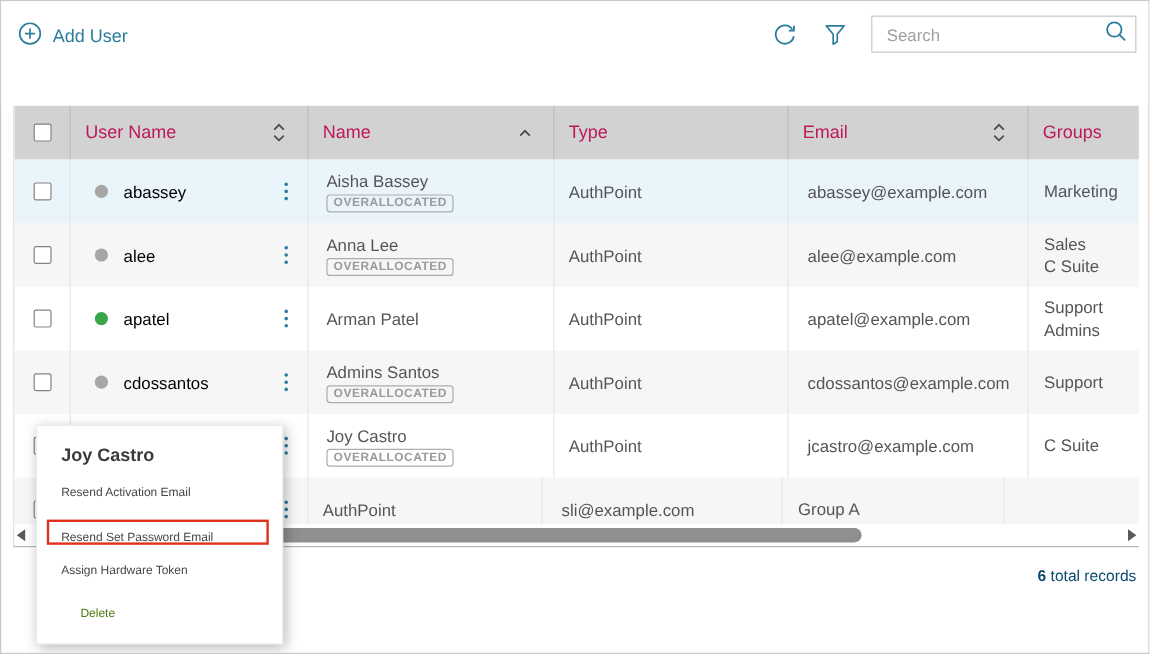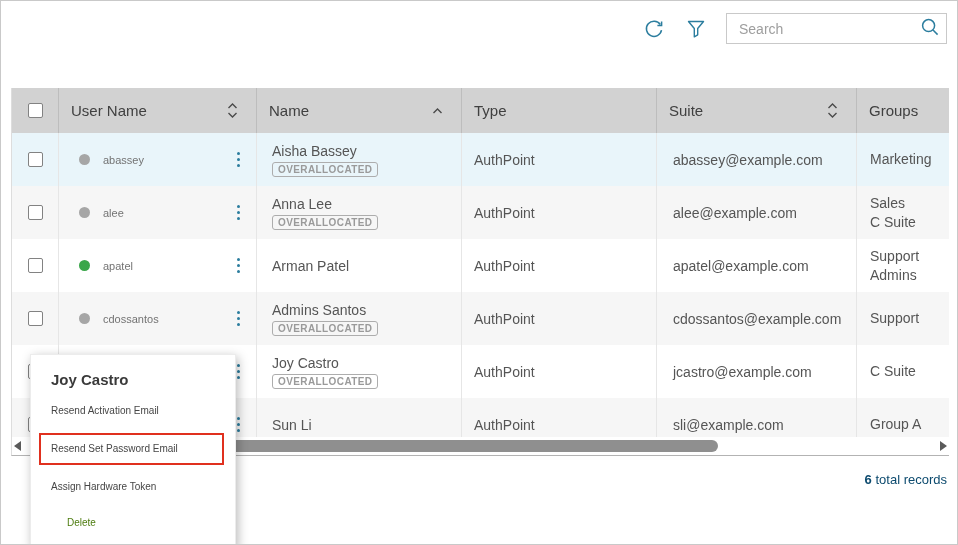--- a/index.html
+++ b/index.html
@@ -29,21 +29,21 @@
   .searchbox input::placeholder { color:#9e9e9e; }
 
   
   .table-wrap {
     position:absolute; left:10px; top:87px; width:938px; height:368px;
     overflow:hidden; border-left:1px solid #ddd; border-bottom:1px solid #b3b3b3;
   }
   .tbl-inner { width:1030px; }
   .thead { display:flex; height:45px; background:#d2d2d2; }
   .th {
-    display:flex; align-items:center; padding-left:12px; font-size:15px; color:#404040;
+    display:flex; align-items:center; padding-left:12px; font-size:15px; color:#be185d;
     border-right:1px solid #bdbdbd; cursor:pointer;
   }
   .th-check { justify-content:center; padding-left:0; cursor:default; }
   .sort { margin-left:auto; margin-right:17px; display:flex; align-items:center; }
   .c0 { width:47px; } .c1 { width:198px; } .c2 { width:205px;justify-content:center; }
   .c3 { width:195px; } .c4 { width:200px; } .c5 { width:185px; }
 
   .row { display:flex; height:53px; background:#fff; }
   .row.alt { background:#f6f6f6; }
   .row.hl  { background:#e9f5fa; }
@@ -52,21 +52,21 @@
     padding-left:12px; font-size:14px; color:#555; border-right:1px solid #e6e6e6;
   }
   .td-check { align-items:center; padding-left:0; }
   .checkbox {
     width:15px; height:15px; border:1px solid #828282; border-radius:2px; background:#fff;
     display:inline-block; cursor:pointer;
   }
   .td-user { flex-direction:row; align-items:center; padding-left:20px; }
   .dot { width:11px; height:11px; border-radius:50%; background:#a6a6a6; margin-right:13px; flex:0 0 auto; }
   .dot.active { background:#3aa64a; }
-  .username { color:#737373; font-size:11px; cursor:pointer; }
+  .username { color:#000000; font-size:14px; cursor:pointer; }
   .kebab {
     margin-left:auto; margin-right:13px; display:flex; flex-direction:column; gap:2.5px;
     padding:3px; cursor:pointer;
   }
   .kebab i { width:3.5px; height:3.5px; border-radius:50%; background:#2b7d9e; display:block; }
   .td-name { padding-left:15px; }
   .fullname { color:#555; }
   .badge {
     align-self:flex-start; margin-top:3px; border:1px solid #adadad; border-radius:3px;
     color:#9a9a9a; font-size:10px; font-weight:bold; letter-spacing:0.4px;
@@ -92,30 +92,39 @@
   
   .context-menu {
     position:absolute; left:29px; top:353px; width:206px; background:#fff;
     box-shadow:2px 3px 10px rgba(0,0,0,0.28); border:1px solid #ececec; z-index:10;
     padding-bottom:6px;
   }
   .menu-title { margin:12px 0 0 20px; height:26px; line-height:26px; font-weight:bold; font-size:15px; color:#3a3a3a; }
   .menu-item { height:36px; line-height:36px; padding-left:20px; font-size:10px; color:#464646; cursor:pointer; white-space:nowrap; }
   .menu-item.boxed {
     border:2px solid #e0301e; margin:4px 11px 4px 8px; padding-left:10px;
-    height:32px; line-height:28px;
+    height:21px; line-height:28px;
   }
   .menu-item.danger { color:#4d7c0f;margin-left:16px; }
 </style>
 </head>
 <body>
 
 <div class="screen">
 
   <div class="topbar">
+    <div class="add-user">
+      <span>
+        <svg width="20" height="20" viewBox="0 0 20 20">
+          <circle cx="10" cy="10" r="8.6" fill="none" stroke="#2b7d9e" stroke-width="1.4"></circle>
+          <path d="M10 5.8v8.4M5.8 10h8.4" stroke="#2b7d9e" stroke-width="1.4"></path>
+        </svg>
+      </span>
+      <span>Add User</span>
+    </div>
     <div class="topbar-right">
       <span class="icon-btn">
         <svg width="24" height="24" viewBox="0 0 24 24" fill="none">
           <path d="M19.5 13.2a7.6 7.6 0 1 1-1.2-5.7" stroke="#2b7d9e" stroke-width="1.5"></path>
           <path d="M19.6 4.4v4.2h-4.2" fill="none" stroke="#2b7d9e" stroke-width="1.5"></path>
         </svg>
       </span>
       <span class="icon-btn">
         <svg width="22" height="22" viewBox="0 0 22 22" fill="none">
           <path d="M3.5 3.5h15l-5.8 7v6.3l-3.4 2V10.5L3.5 3.5z" stroke="#2b7d9e" stroke-width="1.4" stroke-linejoin="round"></path>
@@ -154,21 +163,21 @@
             <span class="sort">
               <svg width="13" height="17" viewBox="0 0 13 17">
                 <path d="M2.5 11L6.5 7l4 4" fill="none" stroke="#4a4a4a" stroke-width="1.4"></path>
               </svg>
             </span>
           </div>
           <div class="th c3">
             <span>Type</span>
           </div>
           <div class="th c4">
-            <span>Suite</span>
+            <span>Email</span>
             <span class="sort">
               <svg width="13" height="17" viewBox="0 0 13 17">
                 <path d="M2.5 6L6.5 2l4 4" fill="none" stroke="#4a4a4a" stroke-width="1.4"></path>
                 <path d="M2.5 11l4 4 4-4" fill="none" stroke="#4a4a4a" stroke-width="1.4"></path>
               </svg>
             </span>
           </div>
           <div class="th c5">
             <span>Groups</span>
           </div>
@@ -321,24 +330,20 @@
       <span class="checkbox"></span>
     </div>
     <div class="td td-user c1">
 
       <span class="username"></span>
       <span class="kebab">
                 <i></i>
                 <i></i>
                 <i></i>
               </span>
-    </div>
-    <div class="td td-name c2">
-      <span class="fullname">Sun Li</span>
-
     </div>
     <div class="td c3">
               <span>AuthPoint</span>
             </div>
     <div class="td c4">
               <span>sli@example.com</span>
             </div>
     <div class="td td-groups c5">
               <div>Group A</div>
             </div>

